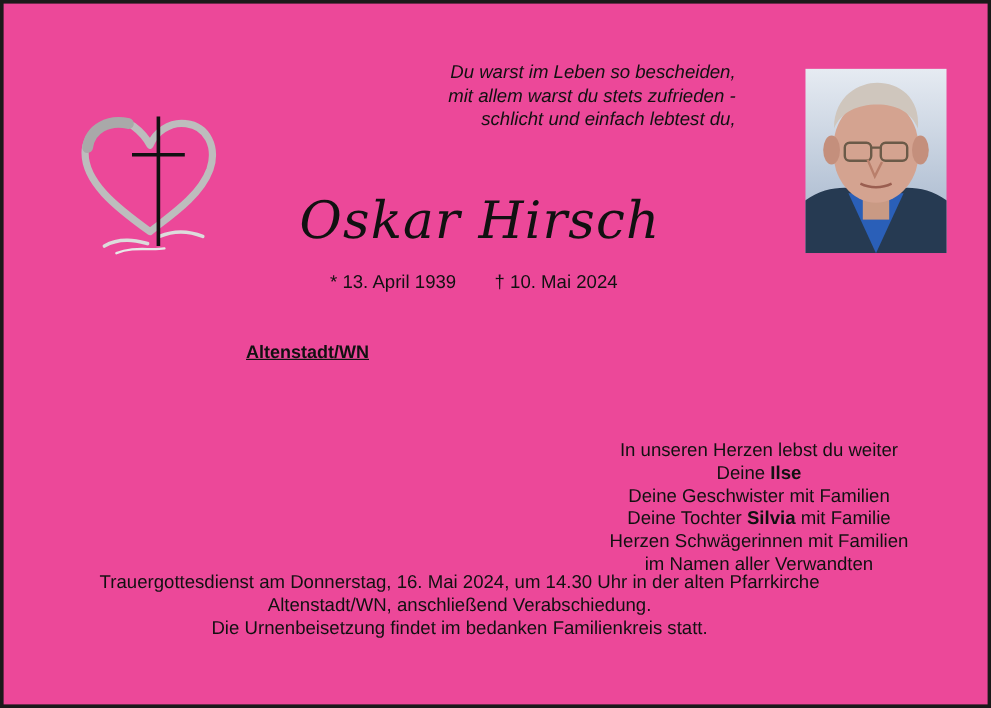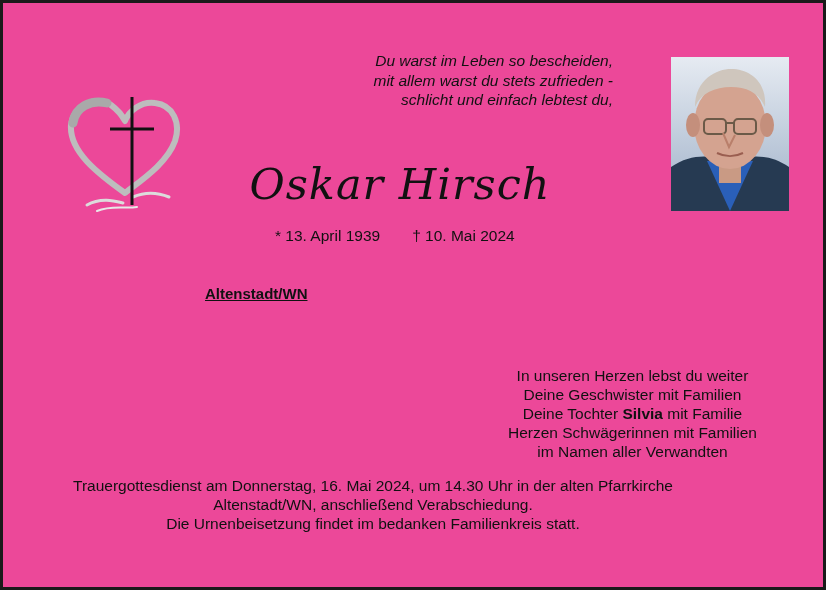--- a/index.html
+++ b/index.html
@@ -20,21 +20,21 @@
   .name {
     left: 232px; top: 156px; width: 330px; text-align: center;
     font-family: "DejaVu Serif", serif; font-style: italic;
     font-size: 43px; letter-spacing: 1px; color: #111; white-space: nowrap;
   }
   .dates { left: 272px; top: 224px; font-size: 15.5px; white-space: nowrap; }
   .dates .gap { display: inline-block; width: 32px; }
   .place { left: 202px; top: 282px; font-size: 15px; font-weight: bold; text-decoration: underline; }
   .mourners { left: 505px; top: 319px; font-size: 15.5px; line-height: 19px; margin-top: 44px; }
   .mourners div { white-space: nowrap; }
-  .notice { left: 70px; top: 473px; font-size: 15.5px; line-height: 19px; }
+  .notice { left: 80px; top: 473px; font-size: 15.5px; line-height: 19px; }
   .notice div { white-space: nowrap; }
 </style>
 </head>
 <body>
 
 <div class="frame">
 
   <div class="abs emblem">
     <svg width="116" height="122" viewBox="0 0 116 122">
       <path d="M58 100 C 30 80, 2 58, 4 32 C 6 12, 30 2, 44 12 C 52 18, 56 24, 58 28 C 62 18, 74 8, 88 10 C 106 12, 114 30, 108 48 C 100 70, 76 86, 58 100 Z" fill="none" stroke="#bdbdbd" stroke-width="6" stroke-linejoin="round"></path>
@@ -79,20 +79,21 @@
   <div class="abs name">Oskar Hirsch</div>
 
   <div class="abs dates sans">
     <span>* 13. April 1939</span><span class="gap"></span><span>† 10. Mai 2024</span>
   </div>
 
   <div class="abs place sans">Altenstadt/WN</div>
 
   <div class="abs mourners sans">
     <div><span>In unseren Herzen lebst du weiter</span></div>
+    <div><span>Deine </span><b>Ilse</b></div>
     <div><span>Deine Geschwister mit Familien</span></div>
     <div><span>Deine Tochter </span><b>Silvia</b><span> mit Familie</span></div>
     <div><span>Herzen Schwägerinnen mit Familien</span></div>
     <div><span>im Namen aller Verwandten</span></div>
   </div>
 
   <div class="abs notice sans">
     <div>Trauergottesdienst am Donnerstag, 16. Mai 2024, um 14.30 Uhr in der alten Pfarrkirche</div>
     <div>Altenstadt/WN, anschließend Verabschiedung.</div>
     <div>Die Urnenbeisetzung findet im bedanken Familienkreis statt.</div>

